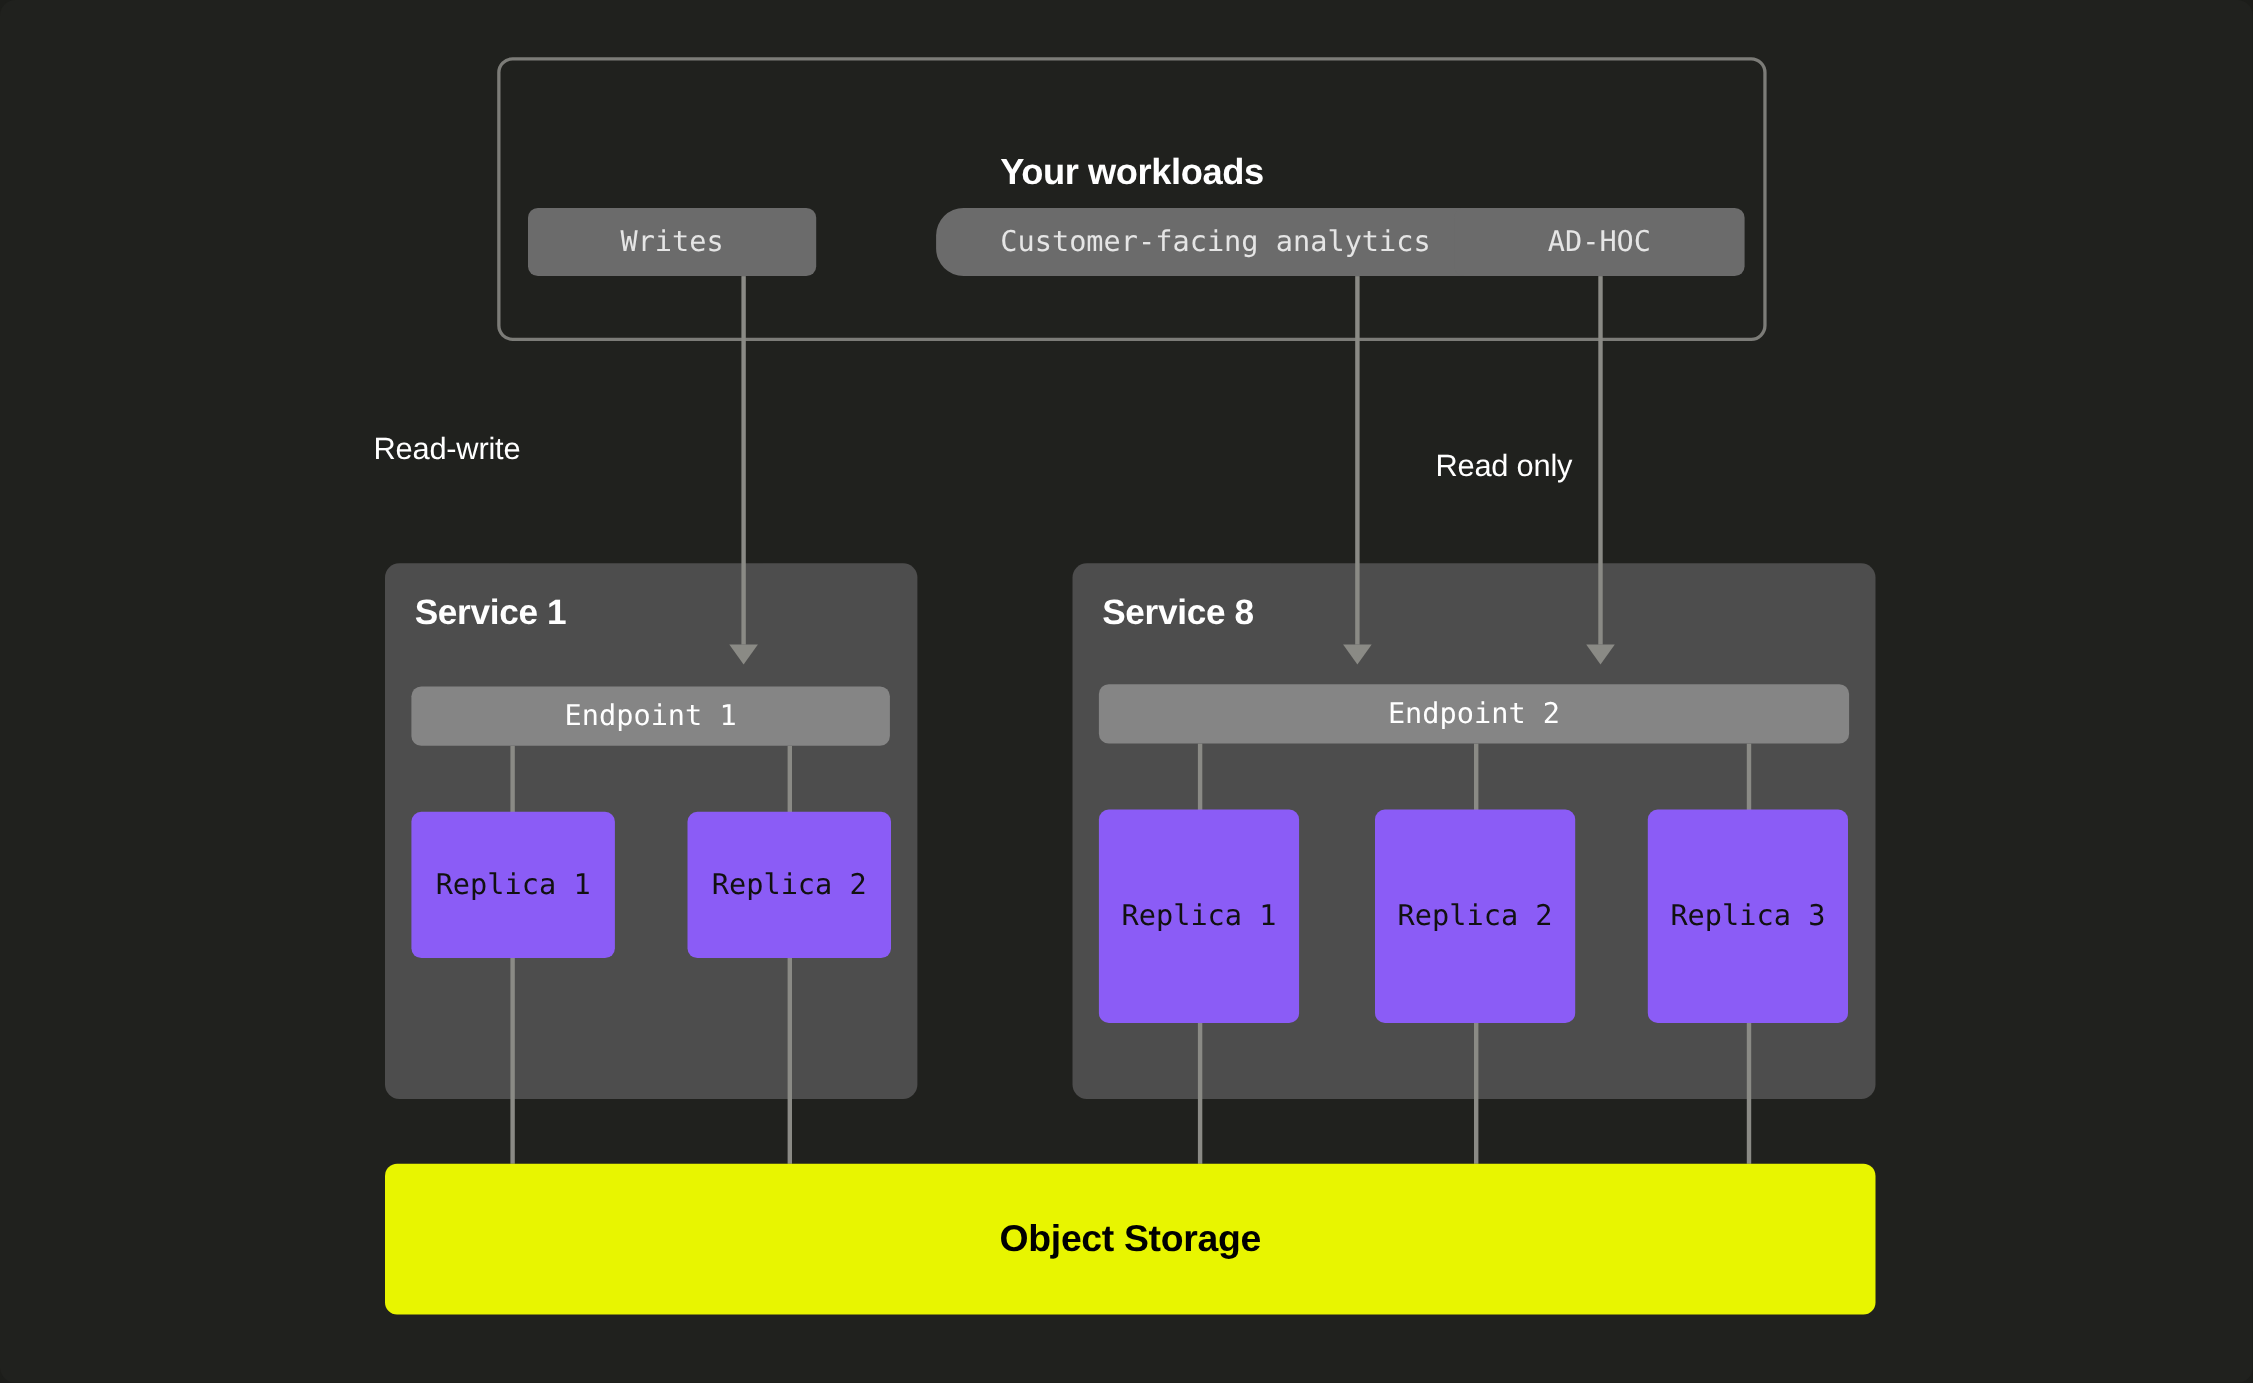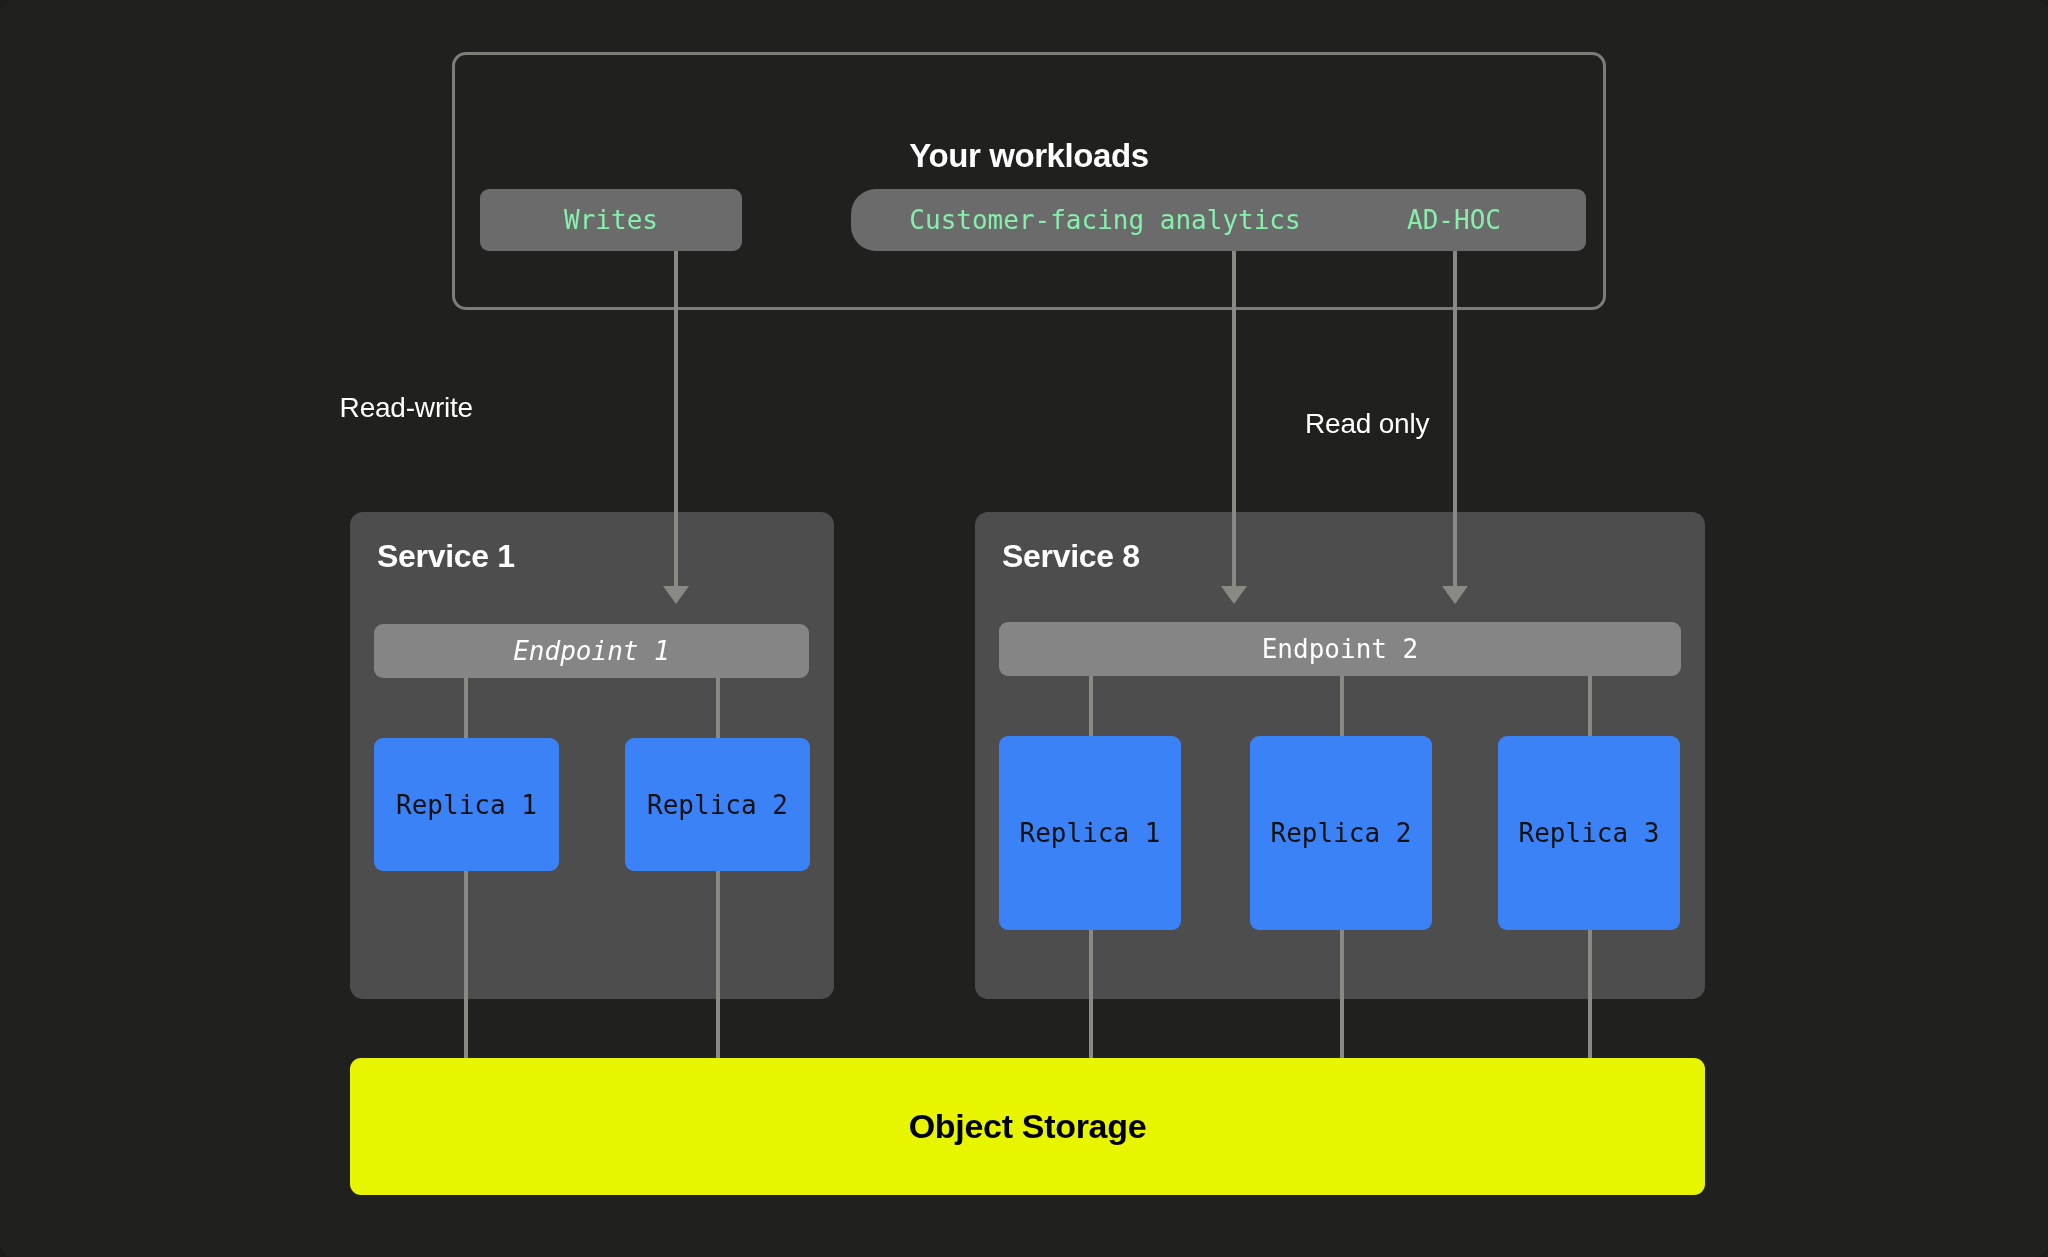--- a/index.html
+++ b/index.html
@@ -70,21 +70,21 @@
   }
   .chip {
     position: absolute;
     top: 189px;
     height: 62px;
     background: #6b6b6b;
     border-radius: 9px;
     display: flex;
     align-items: center;
     justify-content: center;
-    color: #86efac;
+    color: #e5e5e5;
     font-family: "DejaVu Sans Mono", monospace;
     font-size: 26px;
     z-index: 4;
   }
 
   
   .service-box {
     position: absolute;
     background: #4d4d4d;
     border-radius: 13px;
@@ -107,21 +107,21 @@
     display: flex;
     align-items: center;
     justify-content: center;
     color: #ffffff;
     font-family: "DejaVu Sans Mono", monospace;
     font-size: 26px;
     z-index: 6;
   }
   .replica {
     position: absolute;
-    background: #3b82f6;
+    background: #8b5cf6;
     border-radius: 9px;
     display: flex;
     align-items: center;
     justify-content: center;
     color: #111111;
     font-family: "DejaVu Sans Mono", monospace;
     font-size: 26px;
     z-index: 6;
   }
 
@@ -179,21 +179,21 @@
 
   <div class="vline" style="left:464px; top:678px; height:380px; z-index:5;"></div>
   <div class="vline" style="left:716px; top:678px; height:380px; z-index:5;"></div>
   <div class="vline" style="left:1089px; top:676px; height:382px; z-index:5;"></div>
   <div class="vline" style="left:1340px; top:676px; height:382px; z-index:5;"></div>
   <div class="vline" style="left:1588px; top:676px; height:382px; z-index:5;"></div>
 
   <div class="service-box" style="left:350px; top:512px; width:484px; height:487px;">
     <div class="service-title">Service 1</div>
   </div>
-  <div class="endpoint-bar" style="left:374px; top:624px; width:435px;font-style:italic;">
+  <div class="endpoint-bar" style="left:374px; top:624px; width:435px;">
     <span>Endpoint 1</span>
   </div>
   <div class="replica" style="left:374px; top:738px; width:185px; height:133px;">
     <span>Replica 1</span>
   </div>
   <div class="replica" style="left:625px; top:738px; width:185px; height:133px;">
     <span>Replica 2</span>
   </div>
 
   <div class="service-box" style="left:975px; top:512px; width:730px; height:487px;">

